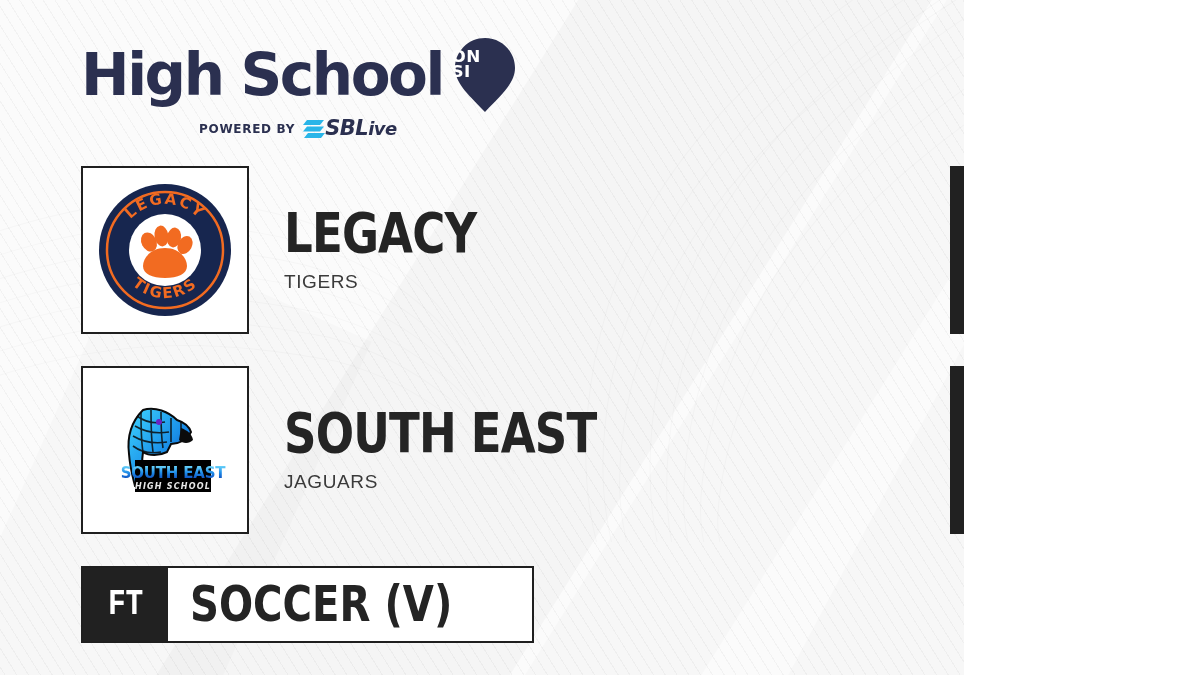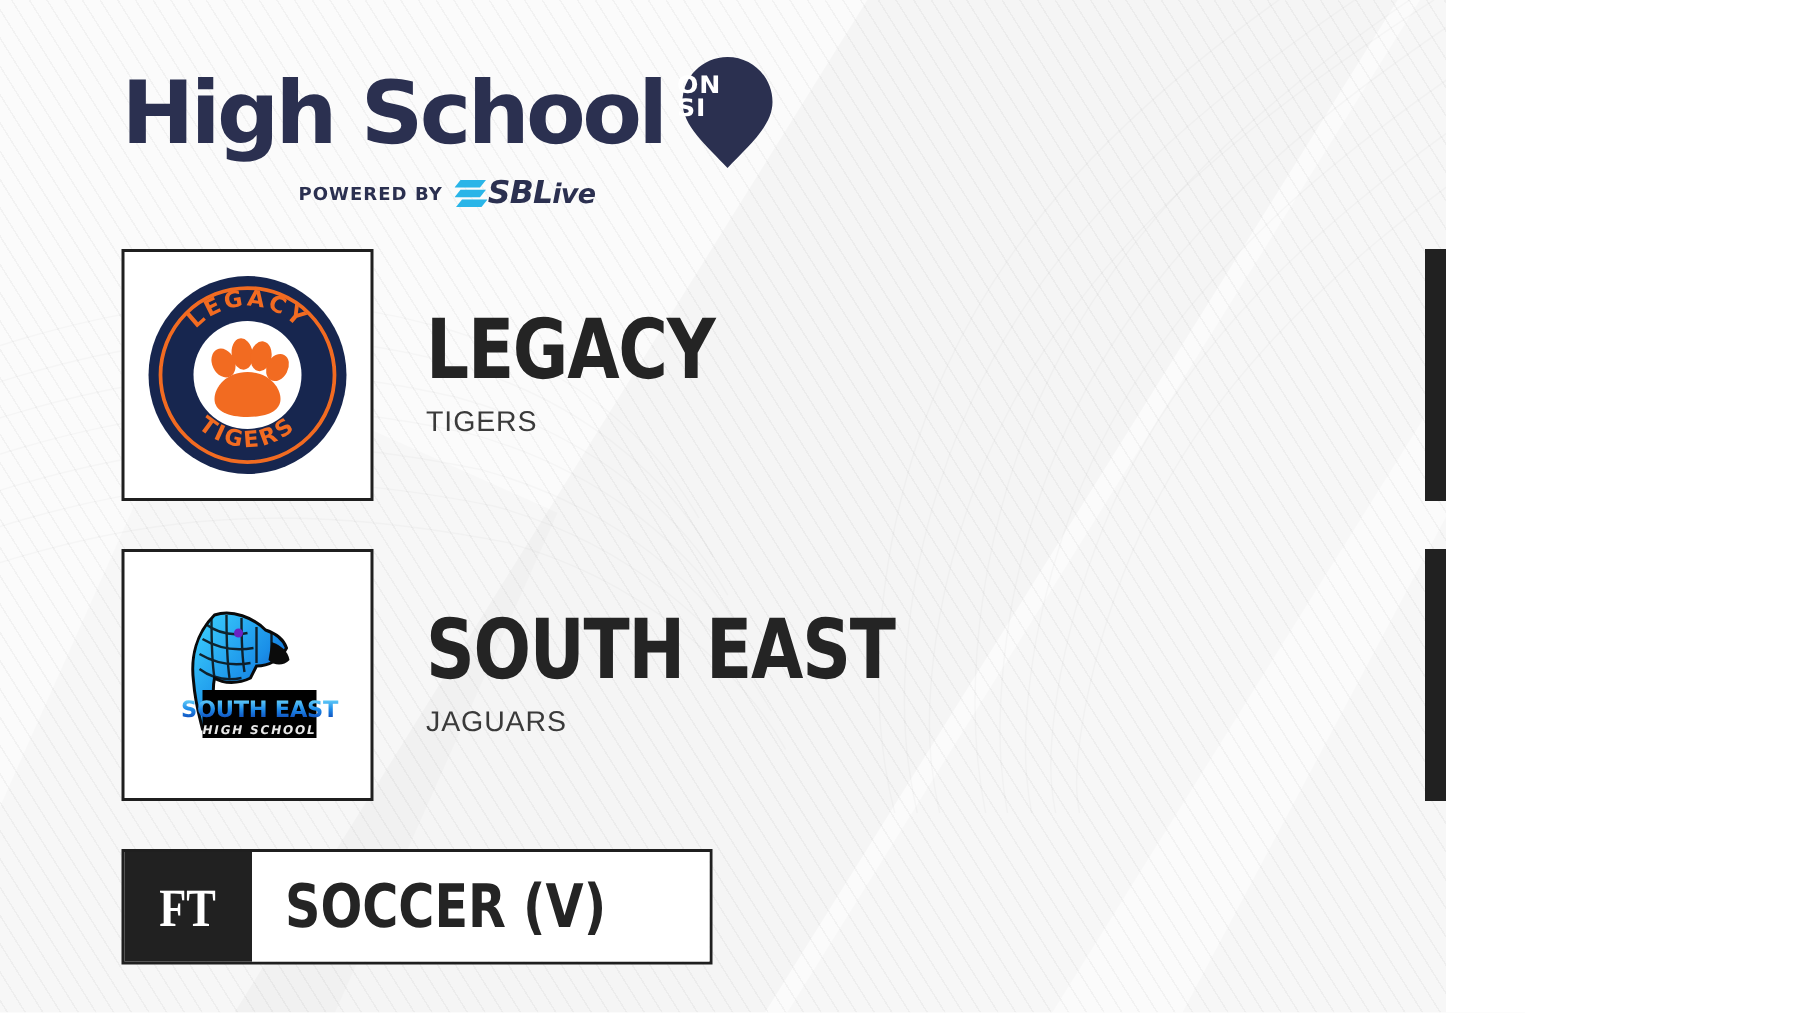--- a/index.html
+++ b/index.html
@@ -177,34 +177,34 @@
     height:77px;
     display:flex;
     align-items:stretch;
     border:2px solid #1f1f1f;
   }
   .status-chip {
     background:#212121;
     color:#ffffff;
     width:85px;
     display:flex; align-items:center; justify-content:center;
-    font-family:Liberation Serif, serif;
+    font-family:Liberation Mono, monospace;
     font-weight:bold;
     font-size:36px;
     letter-spacing:0px;
   }
   .status-chip span { transform:scaleX(.82); display:block; }
   .status-label {
     background:#ffffff;
     color:#242424;
     display:flex; align-items:center;
     padding:0 22px;
     font-family:"DejaVu Sans", sans-serif;
     font-weight:bold;
-    font-size:40px;
+    font-size:49px;
     letter-spacing:0px;
     white-space:nowrap;
   }
   .status-label span { transform:scaleX(.82); display:block; transform-origin:left center; }
 </style>
 </head>
 <body>
 
 <div id="stage">
 

